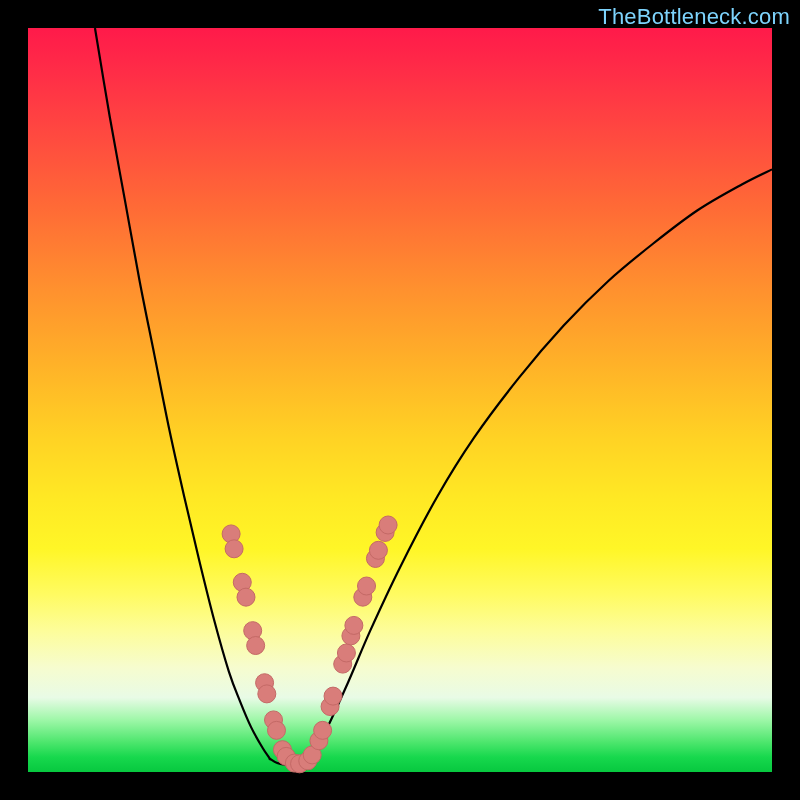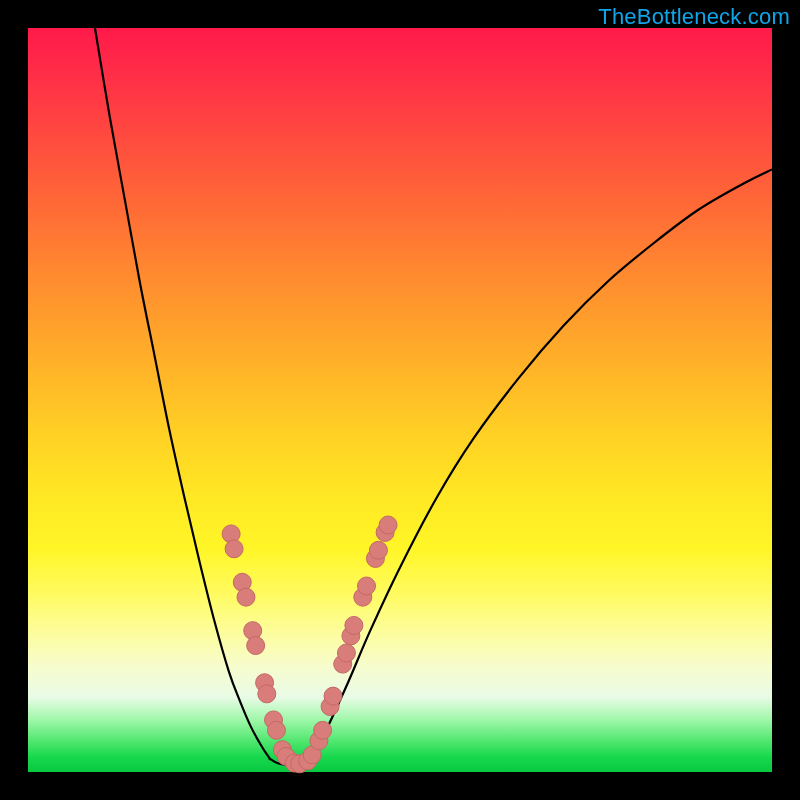--- a/index.html
+++ b/index.html
@@ -51,21 +51,21 @@
     left: 0;
     top: 0;
     width: 744px;
     height: 744px;
     overflow: visible;
   }
   .watermark {
     position: absolute;
     top: 4px;
     right: 10px;
-    color: #0ea5e9;
+    color: #7dd3fc;
     font-size: 22px;
     font-weight: 500;
     letter-spacing: 0.2px;
   }
 </style>
 </head>
 <body>
 
 <div class="frame">
   <div class="plot">

